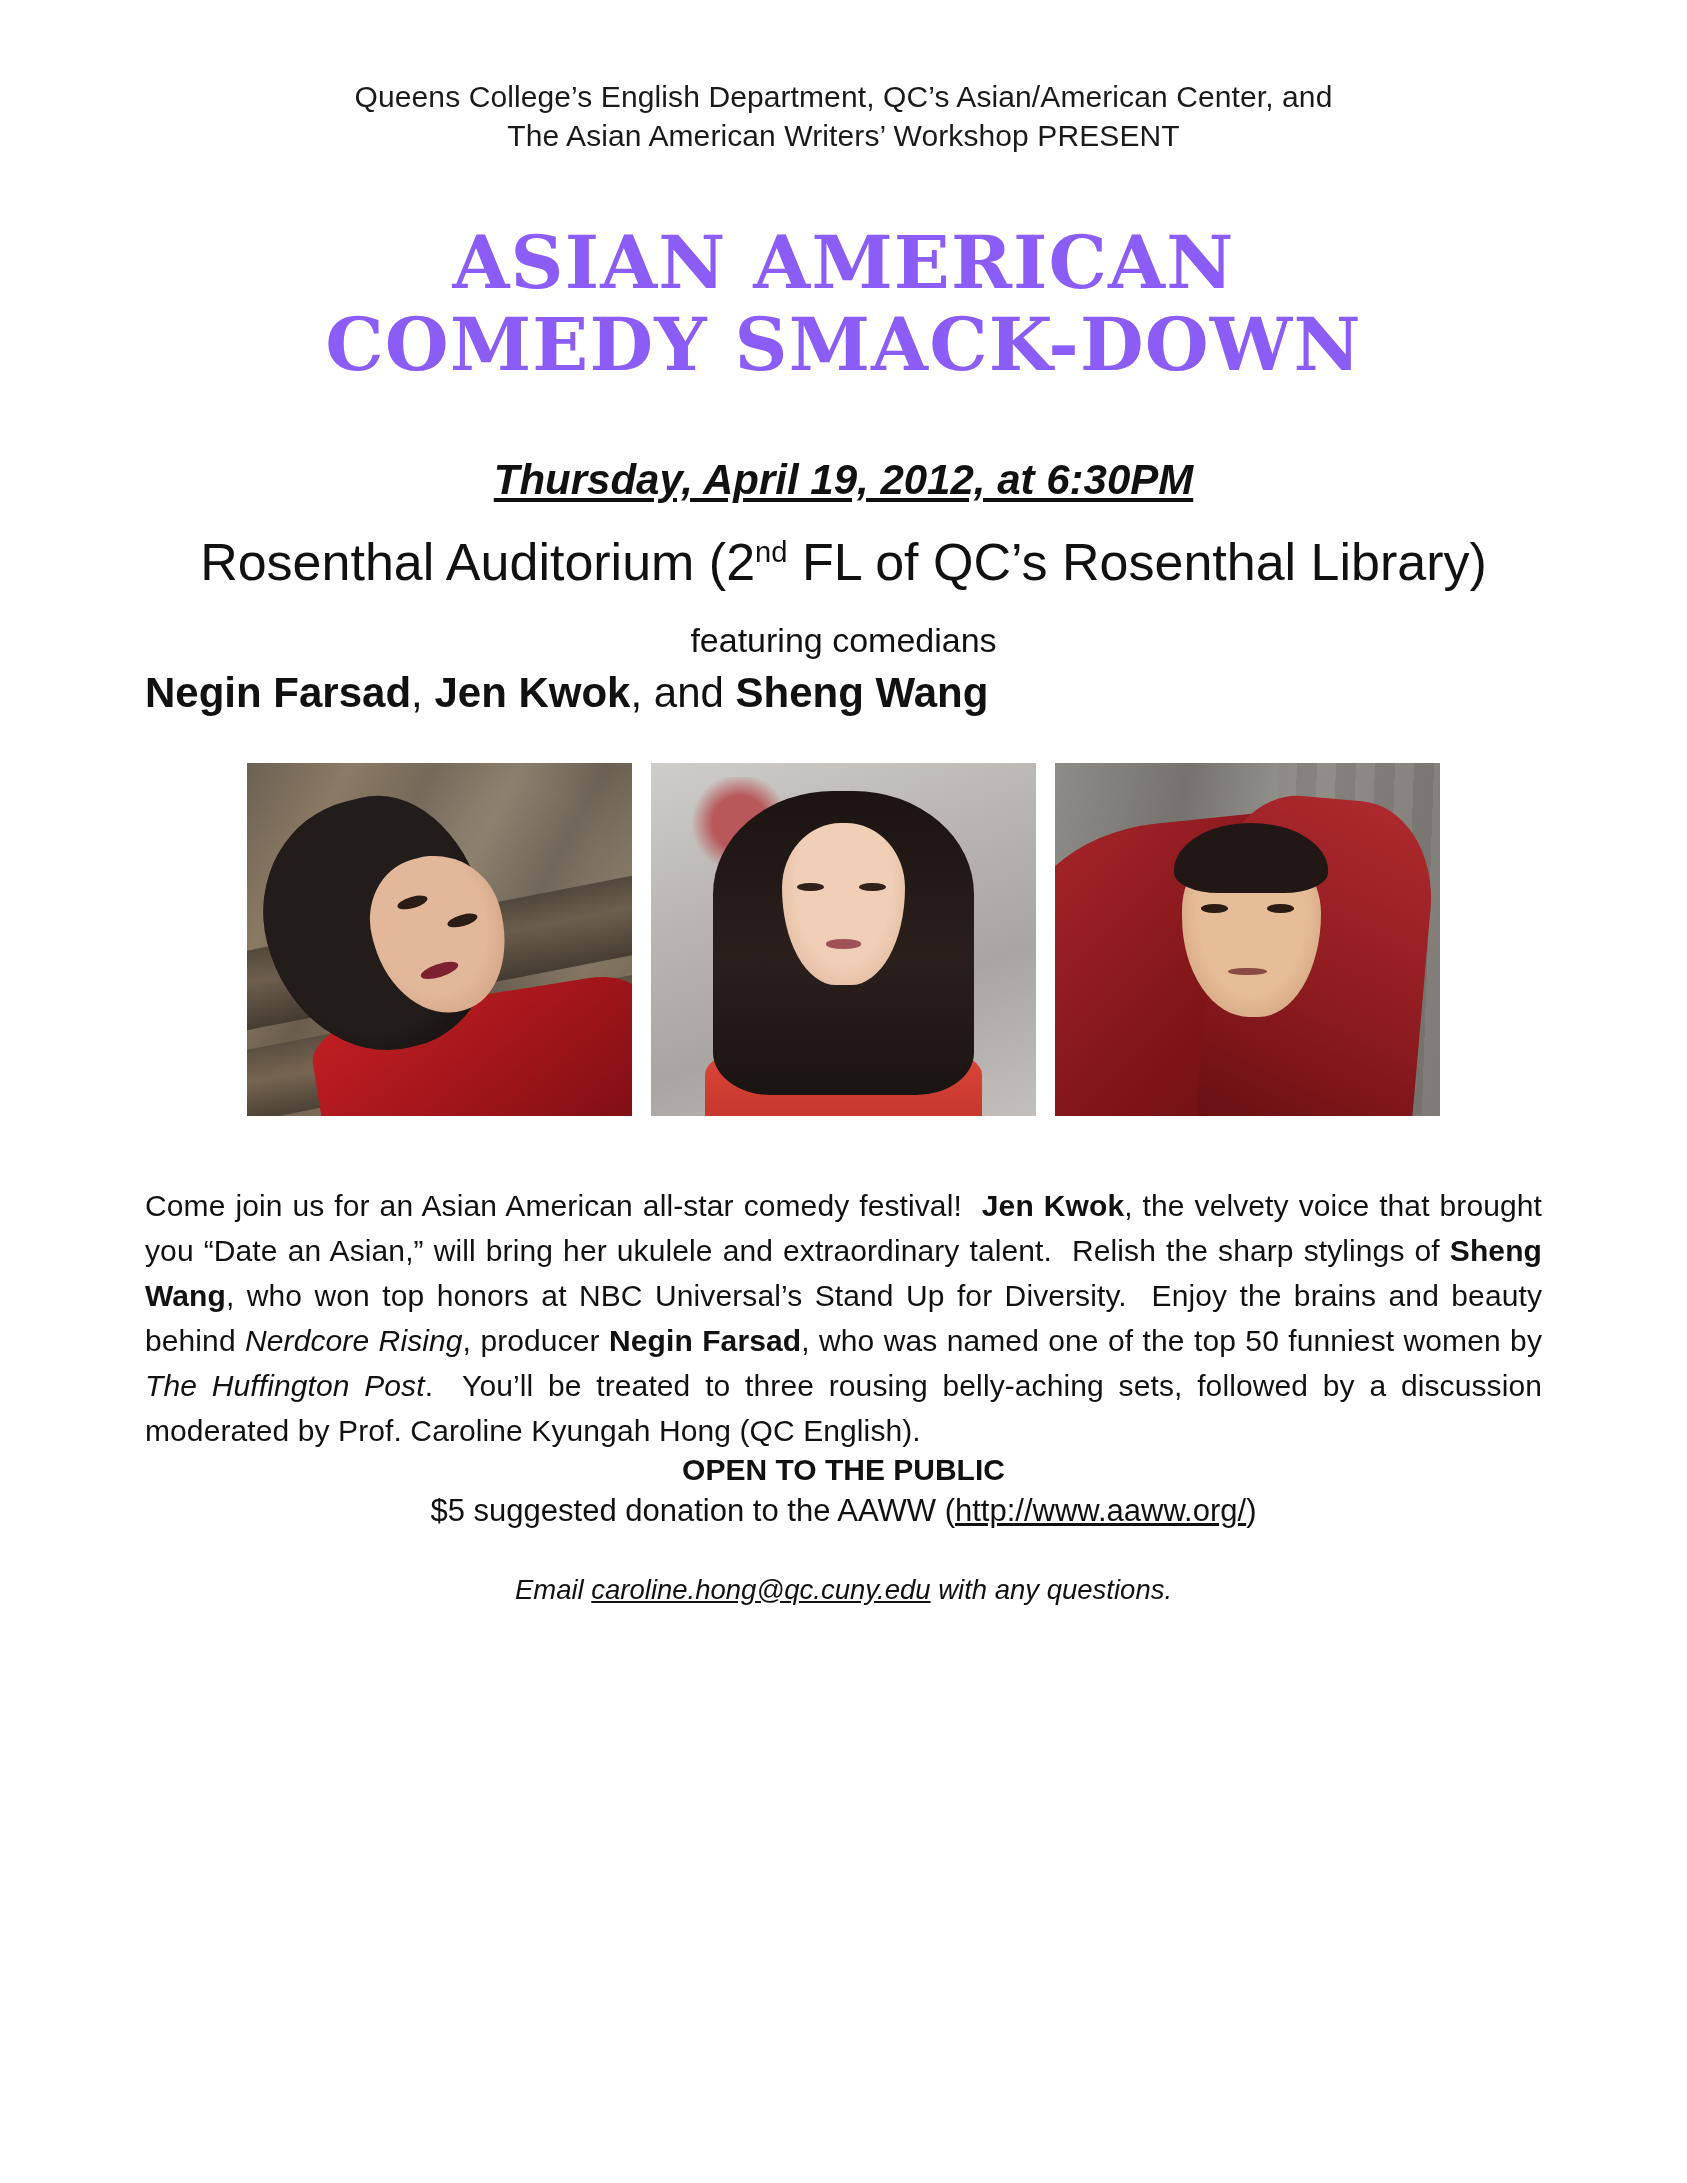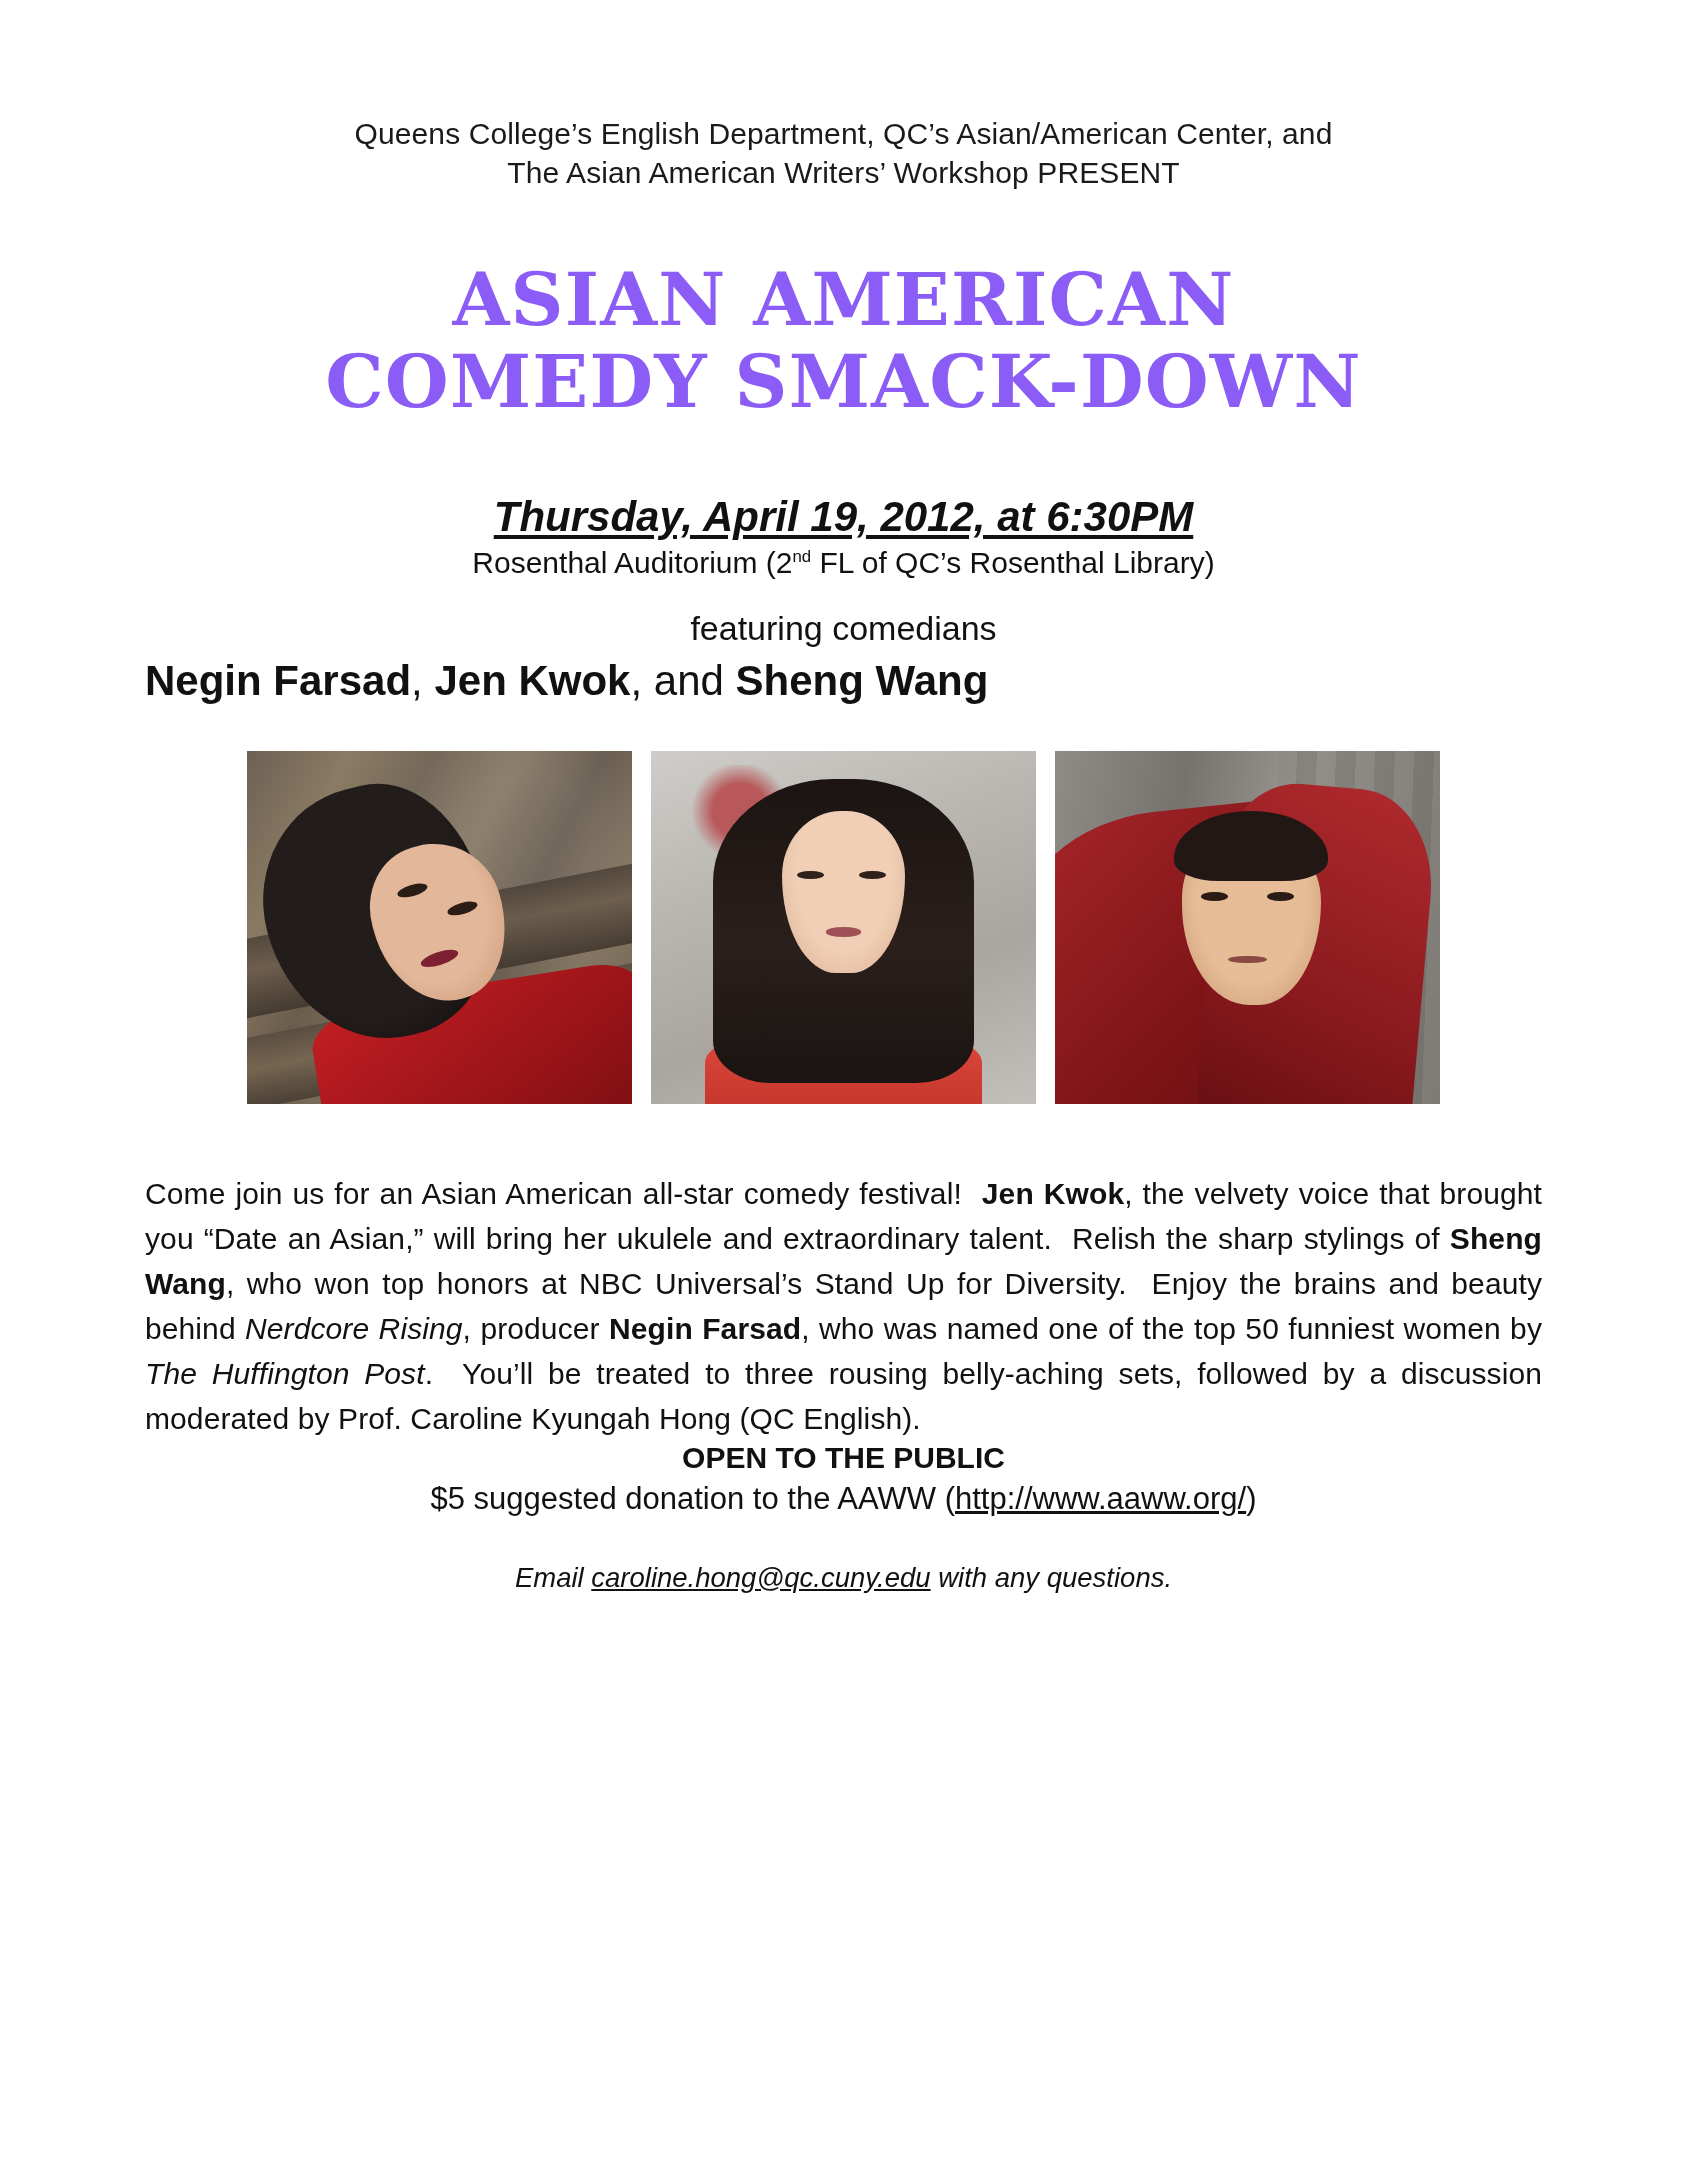--- a/index.html
+++ b/index.html
@@ -18,21 +18,21 @@
     position: relative;
     width: 1687px;
     height: 2183px;
     background: #ffffff;
     box-sizing: border-box;
     padding: 0 145px;
   }
 
   
   .presenters {
-    padding-top: 114px;
+    padding-top: 77px;
     text-align: center;
     font-size: 30px;
     line-height: 1.30;
     letter-spacing: 0.1px;
     color: #1a1a1a;
   }
   .presenters div {
     white-space: nowrap;
   }
 
@@ -60,22 +60,22 @@
     font-weight: 700;
     color: #111;
     font-style: italic;
   }
   .when .u {
     text-decoration: underline;
     text-underline-offset: 4.3px;
   }
   .where {
     text-align: center;
-    margin-top: 5px;
-    font-size: 30px;
+    margin-top: 28px;
+    font-size: 52px;
     font-weight: 400;
     color: #111;
   }
   .where sup {
     font-size: 0.56em;
     vertical-align: super;
   }
 
   
   .featuring {

